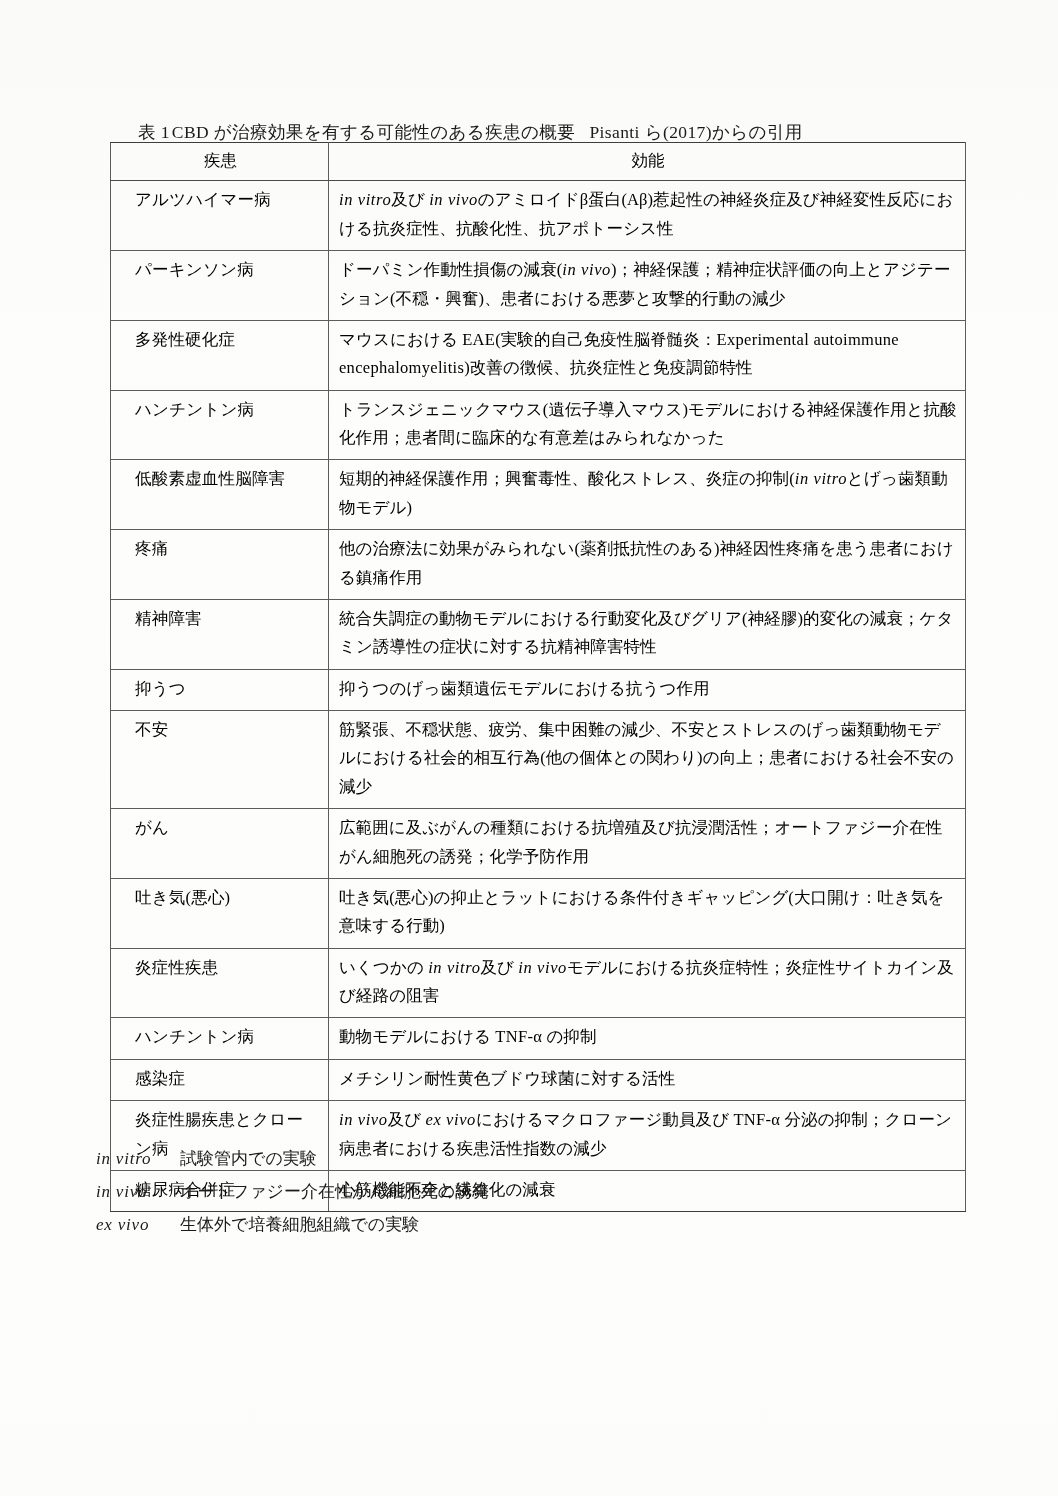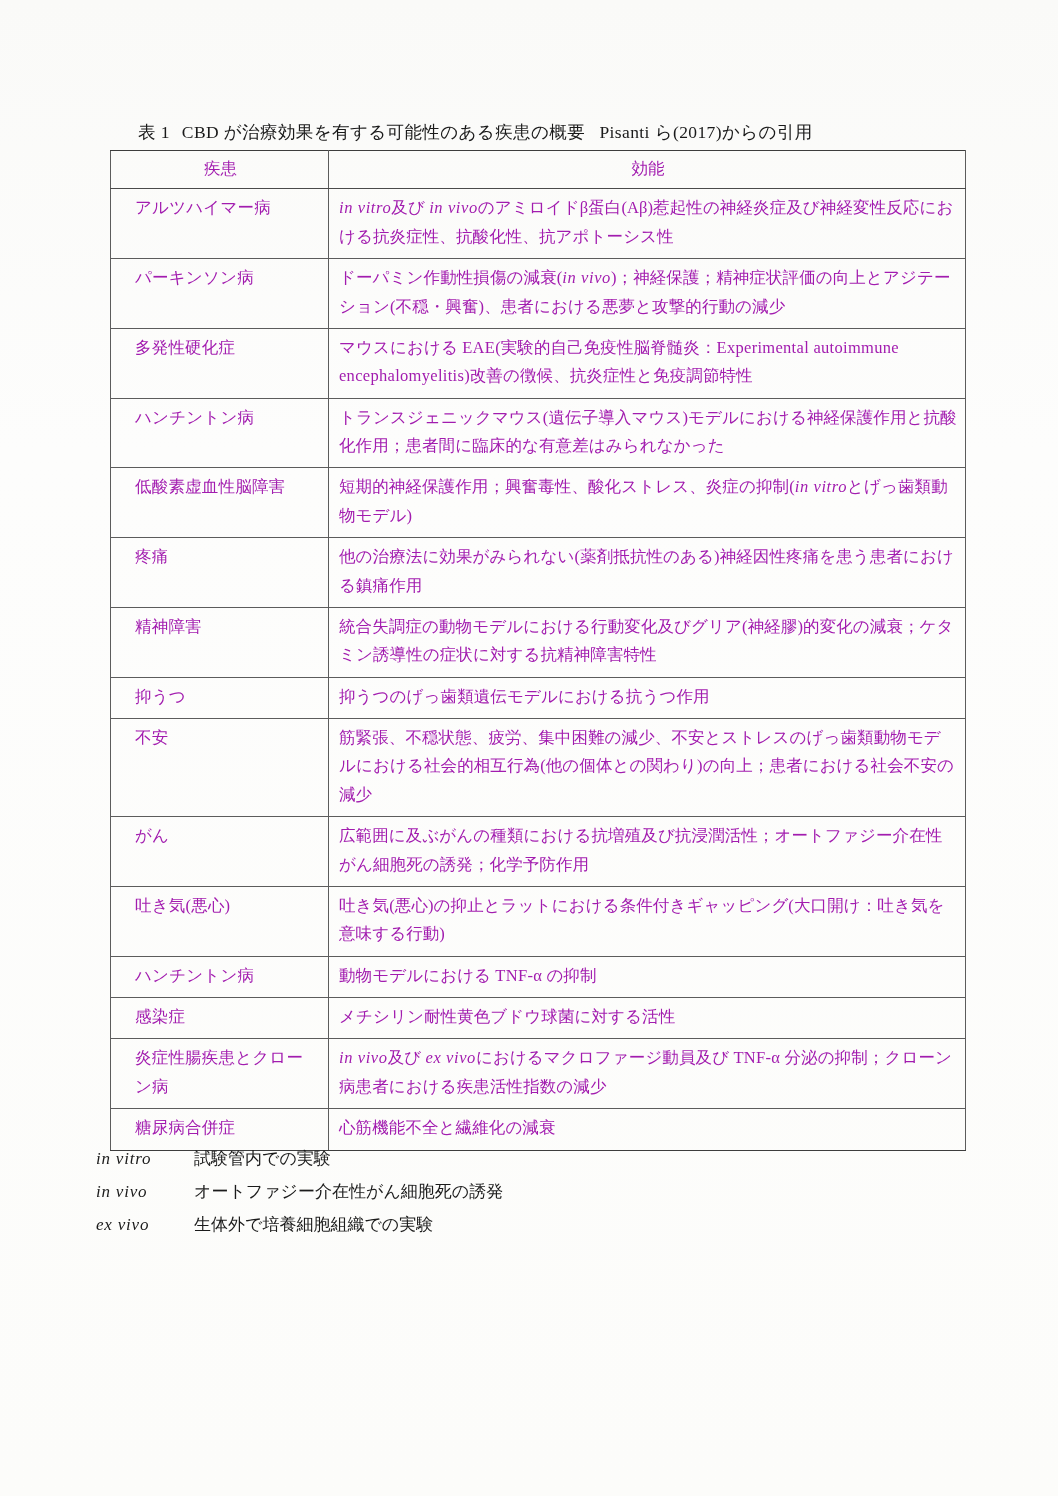--- a/index.html
+++ b/index.html
@@ -34,32 +34,32 @@
 
   .table-caption {
     position: absolute;
     left: 138px;
     top: 120px;
     font-size: 17.5px;
     letter-spacing: 0.4px;
     white-space: nowrap;
     color: #1a1a1a;
   }
-  .table-caption .lbl { margin-right: 12px; }
+  .table-caption .lbl { margin-right: 2px; }
   .table-caption .ref { font-family: "Liberation Serif", serif; }
 
   table.summary {
     position: absolute;
     left: 110px;
-    top: 150px;
+    top: 142px;
     width: 855px;
     border-collapse: collapse;
     table-layout: fixed;
     font-size: 16.5px;
-    color: #a21caf;
+    color: #000000;
   }
   table.summary col.c-disease { width: 218px; }
   table.summary col.c-effect  { width: 637px; }
 
   table.summary th, table.summary td {
     border: 1px solid #5c5c5c;
     vertical-align: top;
     padding: 5px 8px 7px 10px;
     line-height: 1.72;
     font-weight: normal;
@@ -95,21 +95,21 @@
     line-height: 1.95;
   }
   .foot { white-space: nowrap; }
   .foot .term {
     font-style: italic;
     font-family: "Liberation Serif", "DejaVu Serif", serif;
     letter-spacing: 0.8px;
     display: inline-block;
     min-width: 84px;
   }
-  .foot .desc { margin-left: 14px; }
+  .foot .desc { }
 </style>
 </head>
 <body>
 
 <div class="page">
   <div class="paper-tint"></div>
 
   <div class="table-caption">
     <span class="lbl">表 1</span><span class="txt">CBD が治療効果を有する可能性のある疾患の概要</span>&nbsp;&nbsp;&nbsp;<span class="ref">Pisanti ら(2017)からの引用</span>
   </div>
@@ -164,20 +164,24 @@
         </tr>
         <tr>
           <td class="disease">がん</td>
           <td class="effect">広範囲に及ぶがんの種類における抗増殖及び抗浸潤活性；オートファジー介在性がん細胞死の誘発；化学予防作用</td>
         </tr>
         <tr>
           <td class="disease">吐き気(悪心)</td>
           <td class="effect">吐き気(悪心)の抑止とラットにおける条件付きギャッピング(大口開け：吐き気を意味する行動)</td>
         </tr>
         <tr>
+          <td class="disease">炎症性疾患</td>
+          <td class="effect">いくつかの <span class="ital">in vitro</span>及び <span class="ital">in vivo</span>モデルにおける抗炎症特性；炎症性サイトカイン及び経路の阻害</td>
+        </tr>
+        <tr>
           <td class="disease">ハンチントン病</td>
           <td class="effect">動物モデルにおける <span class="rom">TNF-α</span> の抑制</td>
         </tr>
         <tr>
           <td class="disease">感染症</td>
           <td class="effect">メチシリン耐性黄色ブドウ球菌に対する活性</td>
         </tr>
         <tr>
           <td class="disease">炎症性腸疾患とクローン病</td>
           <td class="effect"><span class="ital">in vivo</span>及び <span class="ital">ex vivo</span>におけるマクロファージ動員及び <span class="rom">TNF-α</span> 分泌の抑制；クローン病患者における疾患活性指数の減少</td>

